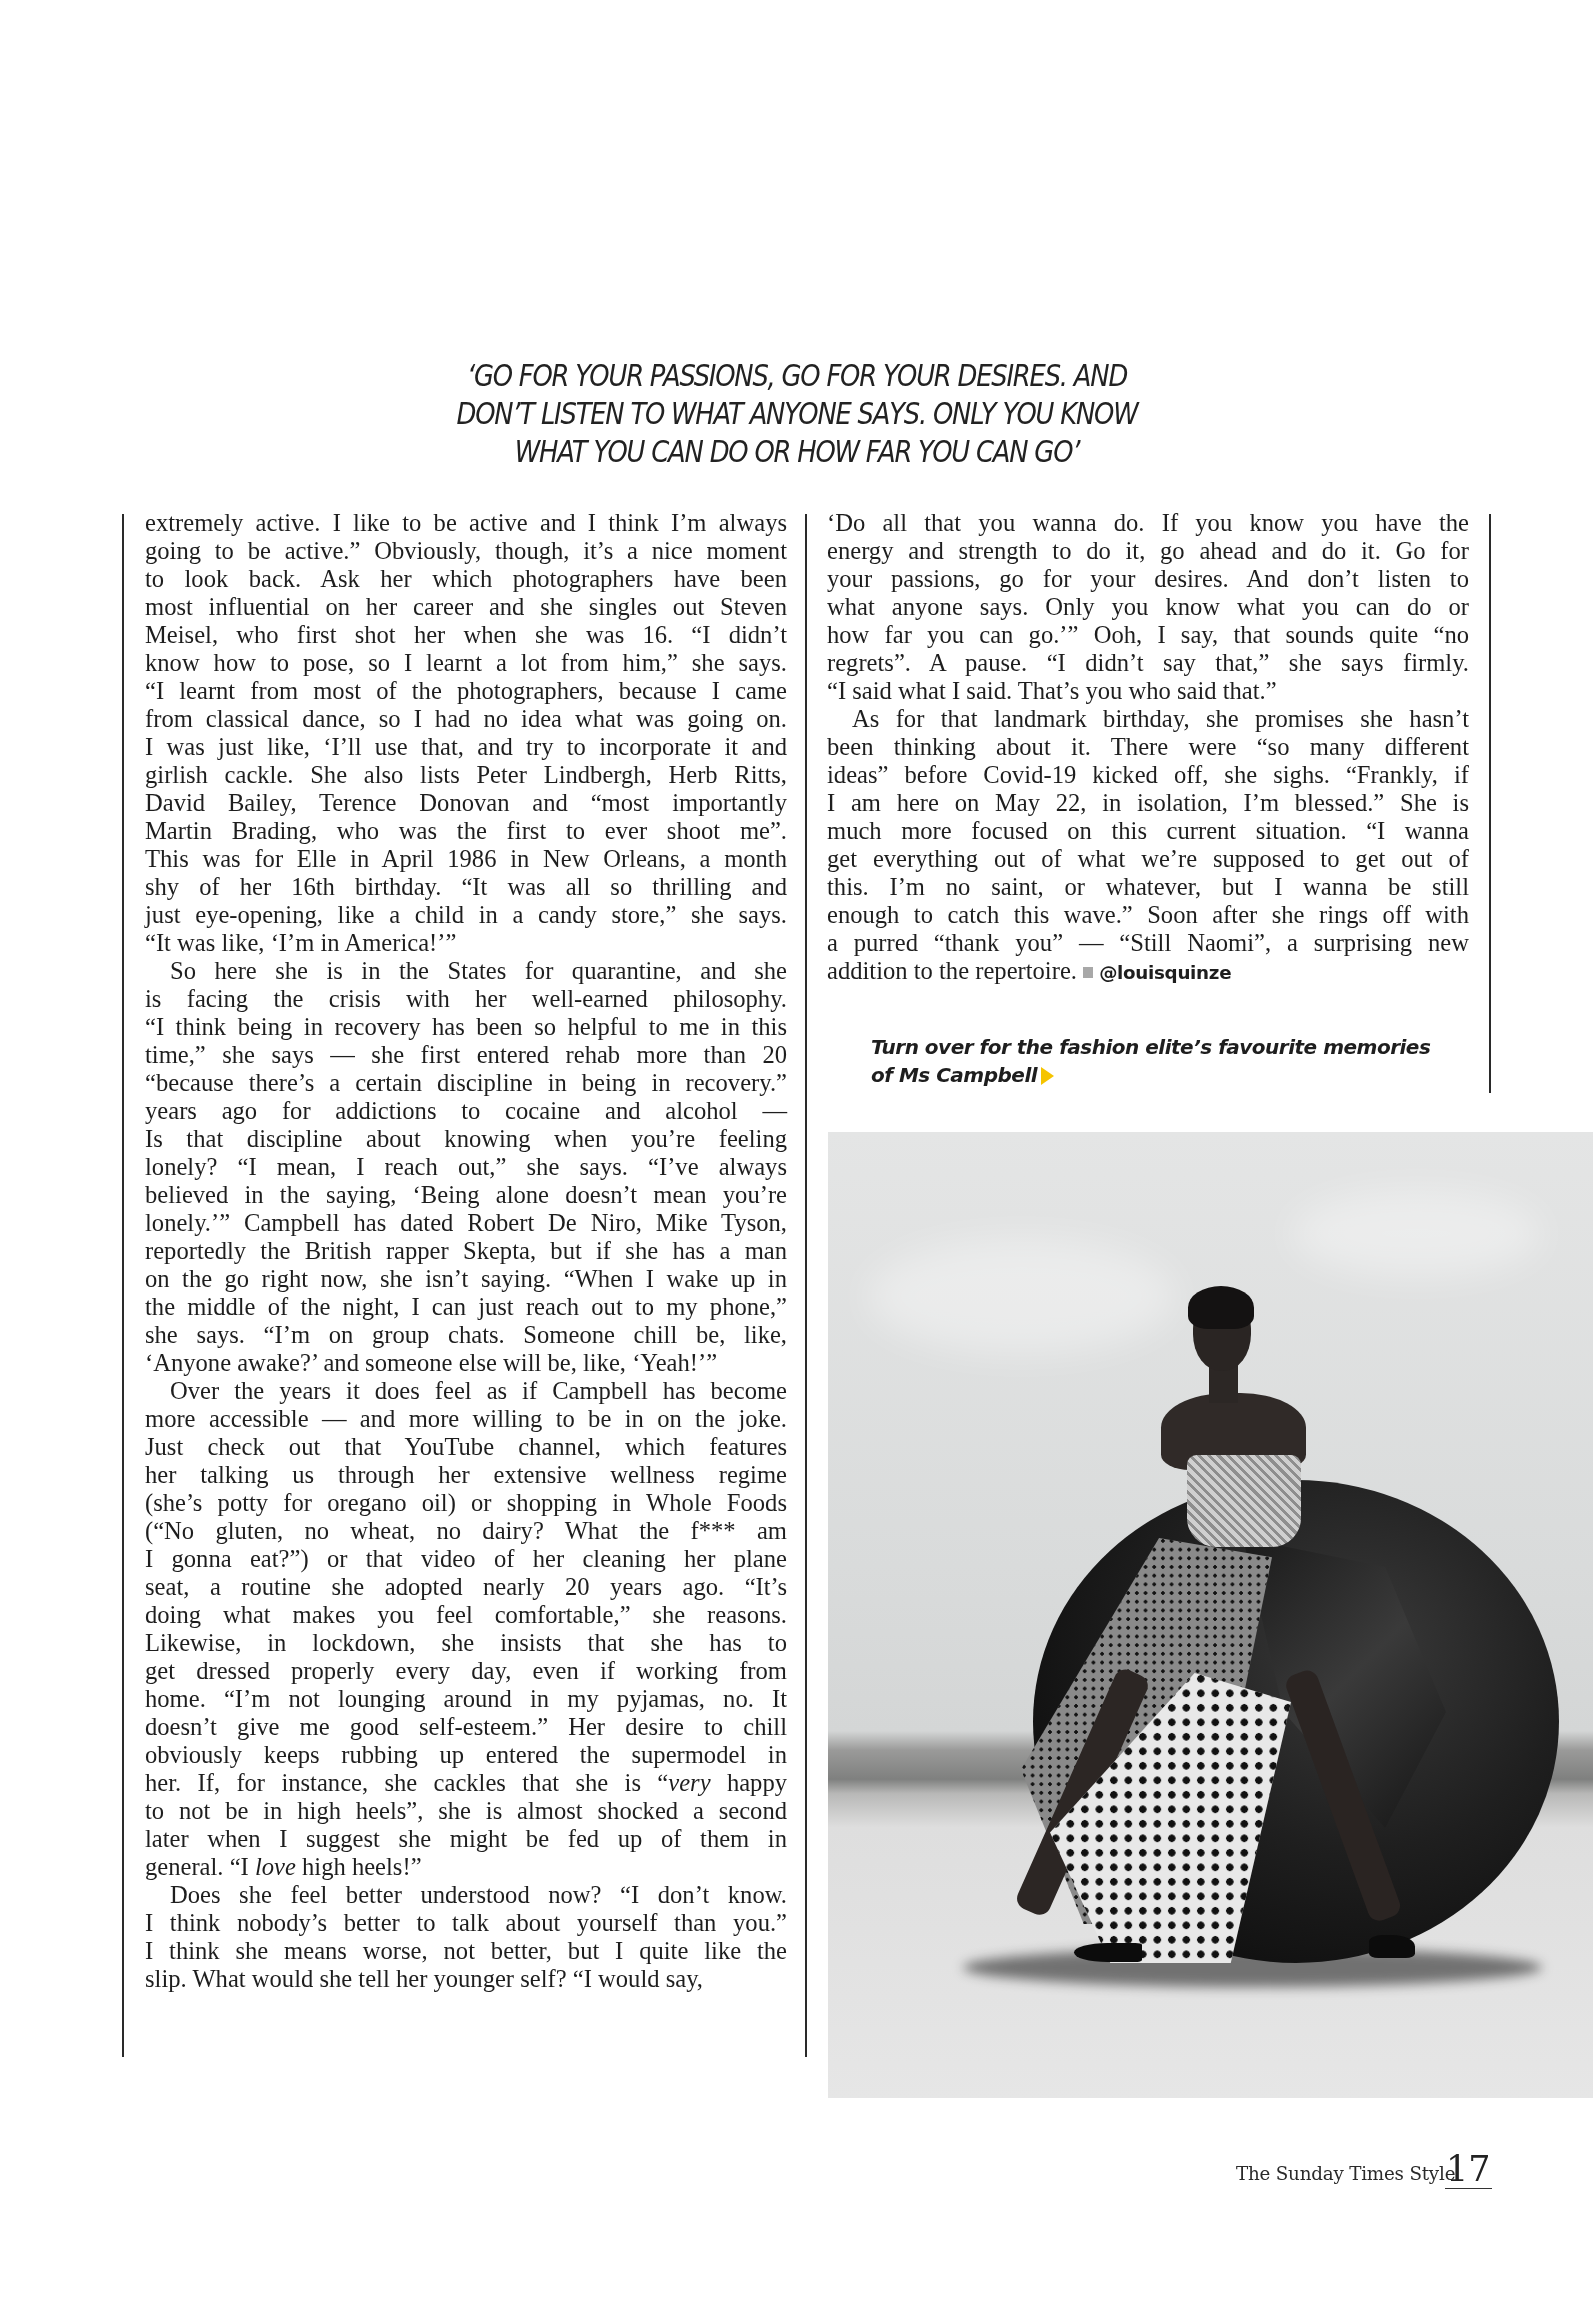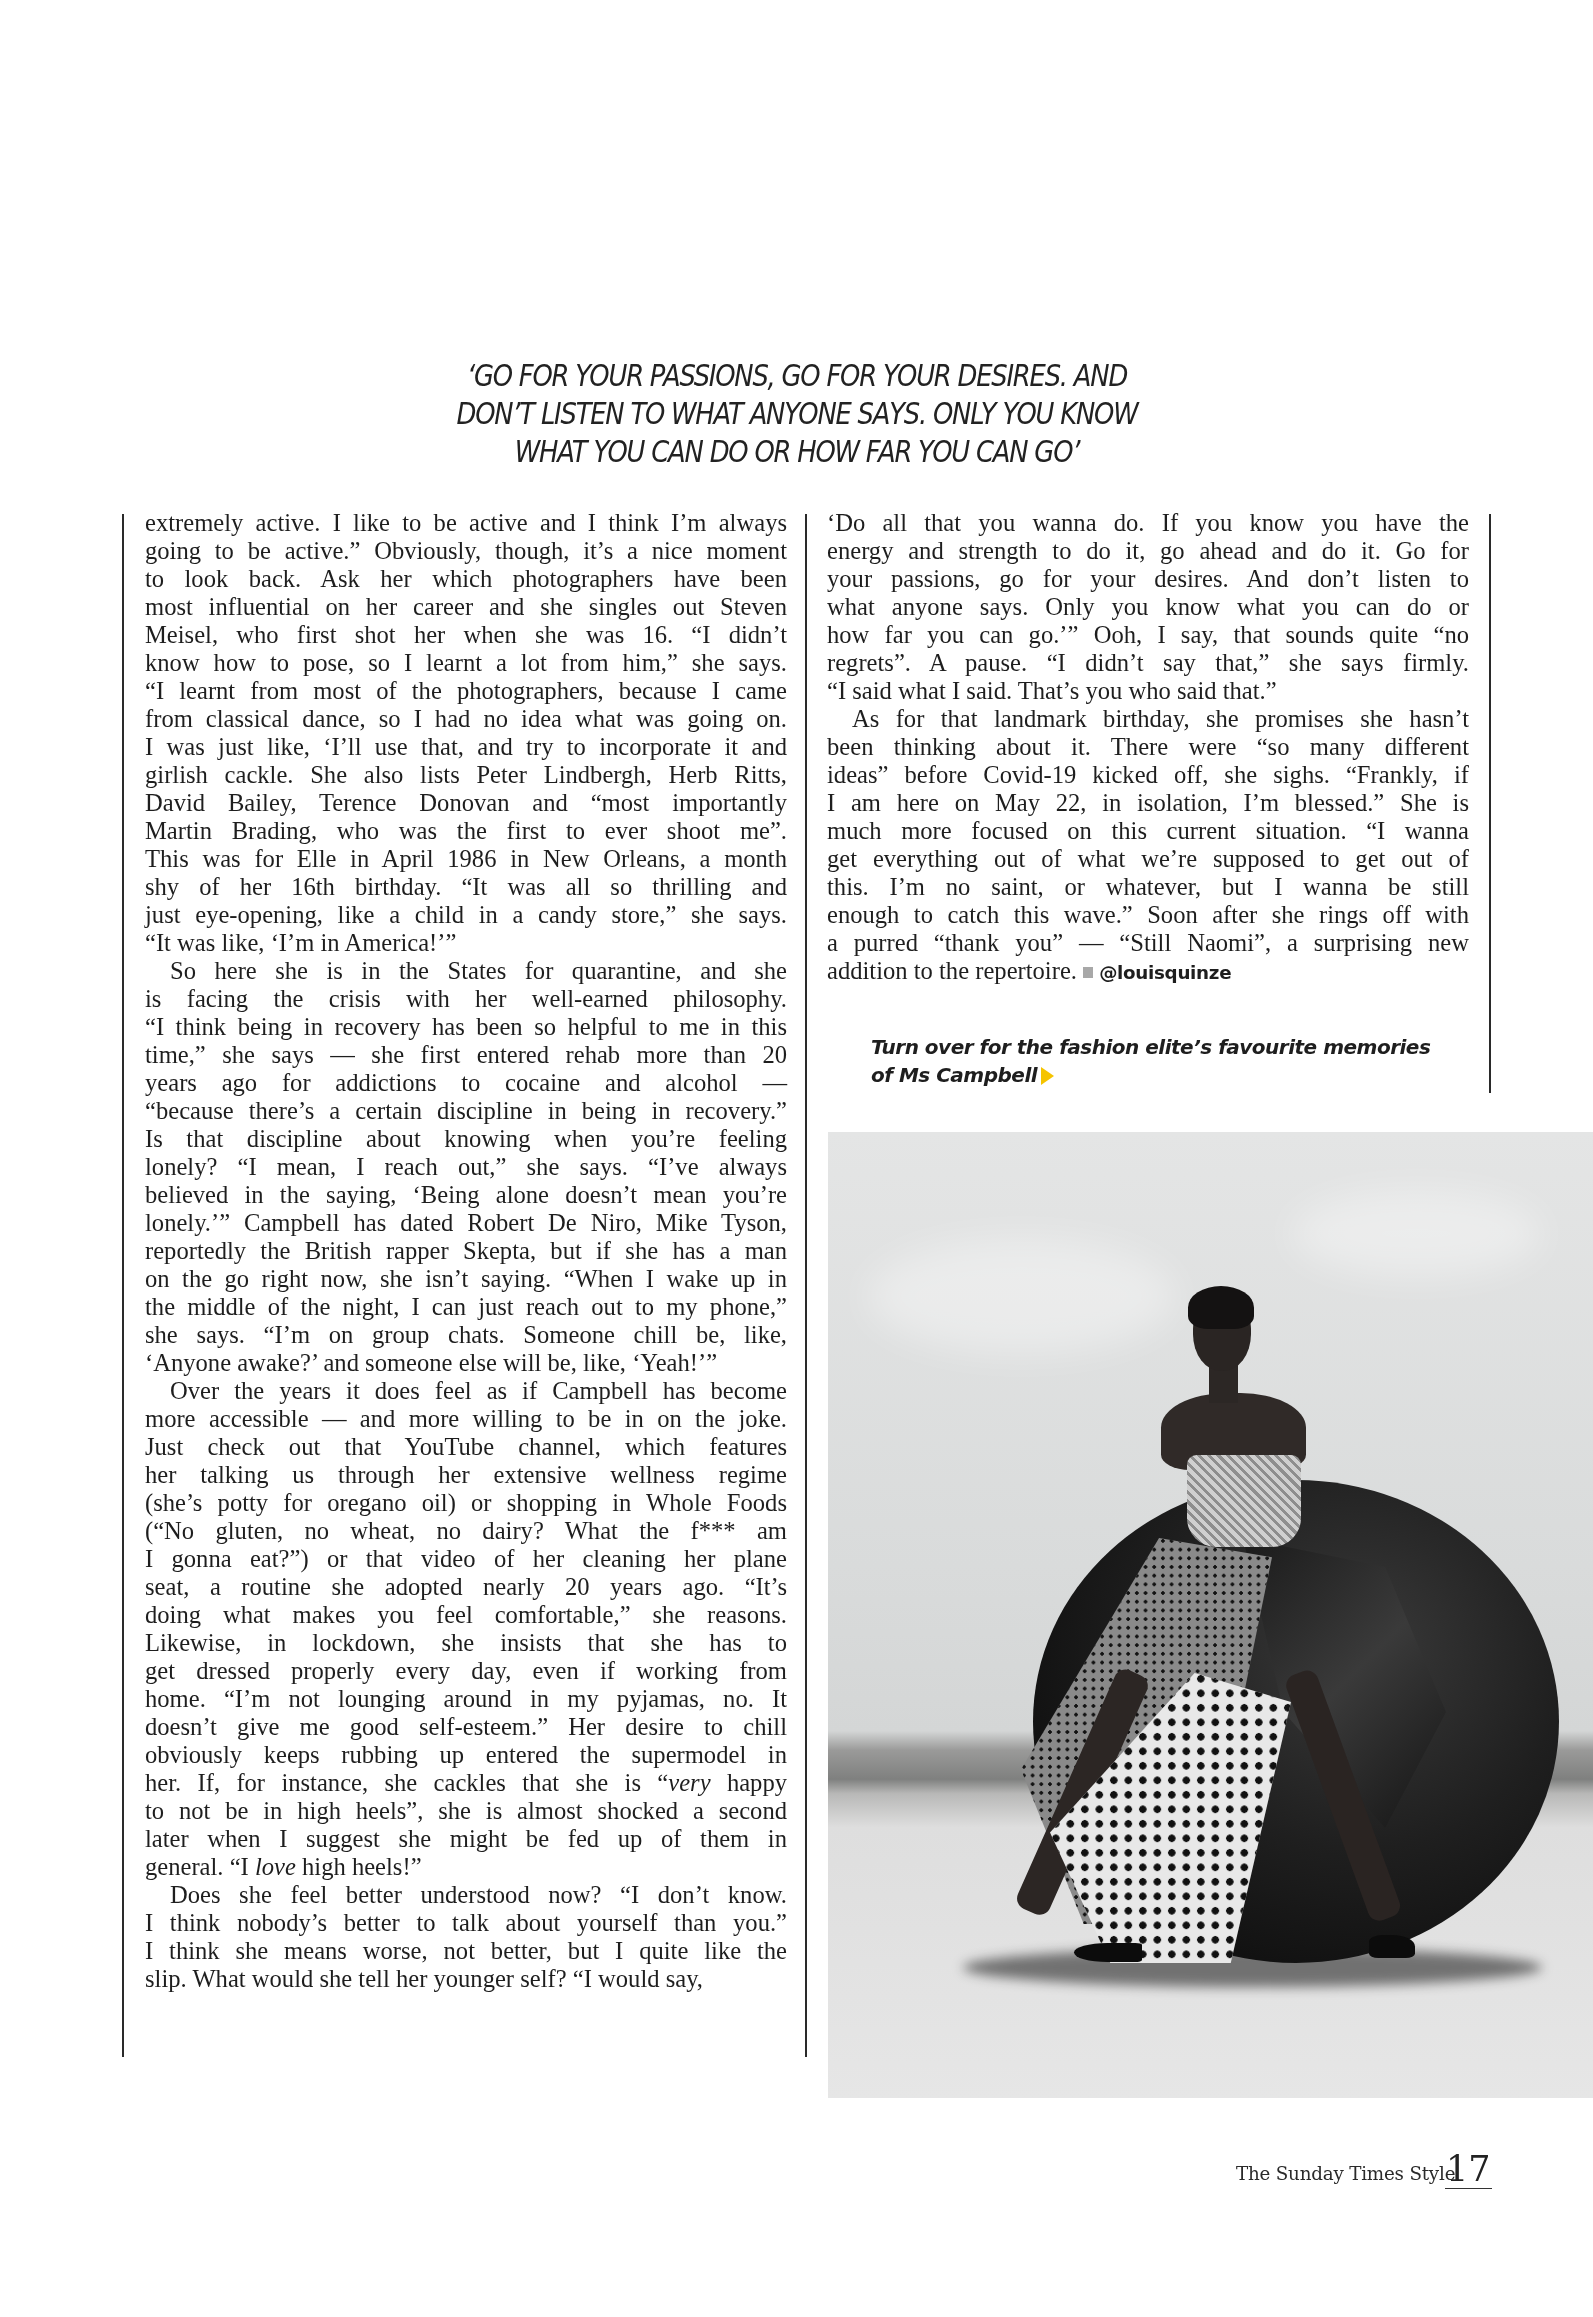--- a/index.html
+++ b/index.html
@@ -83,22 +83,22 @@
       <span class="ln">David Bailey, Terence Donovan and “most importantly</span>
       <span class="ln">Martin Brading, who was the first to ever shoot me”.</span>
       <span class="ln">This was for Elle in April 1986 in New Orleans, a month</span>
       <span class="ln">shy of her 16th birthday. “It was all so thrilling and</span>
       <span class="ln">just eye-opening, like a child in a candy store,” she says.</span>
       <span class="ln last">“It was like, ‘I’m in America!’”</span>
       <span class="ln indent">So here she is in the States for quarantine, and she</span>
       <span class="ln">is facing the crisis with her well-earned philosophy.</span>
       <span class="ln">“I think being in recovery has been so helpful to me in this</span>
       <span class="ln">time,” she says — she first entered rehab more than 20</span>
+      <span class="ln">“because there’s a certain discipline in being in recovery.”</span>
       <span class="ln">years ago for addictions to cocaine and alcohol —</span>
-      <span class="ln">“because there’s a certain discipline in being in recovery.”</span>
       <span class="ln">Is that discipline about knowing when you’re feeling</span>
       <span class="ln">lonely? “I mean, I reach out,” she says. “I’ve always</span>
       <span class="ln">believed in the saying, ‘Being alone doesn’t mean you’re</span>
       <span class="ln">lonely.’” Campbell has dated Robert De Niro, Mike Tyson,</span>
       <span class="ln">reportedly the British rapper Skepta, but if she has a man</span>
       <span class="ln">on the go right now, she isn’t saying. “When I wake up in</span>
       <span class="ln">the middle of the night, I can just reach out to my phone,”</span>
       <span class="ln">she says. “I’m on group chats. Someone chill be, like,</span>
       <span class="ln last">‘Anyone awake?’ and someone else will be, like, ‘Yeah!’”</span>
       <span class="ln indent">Over the years it does feel as if Campbell has become</span>

